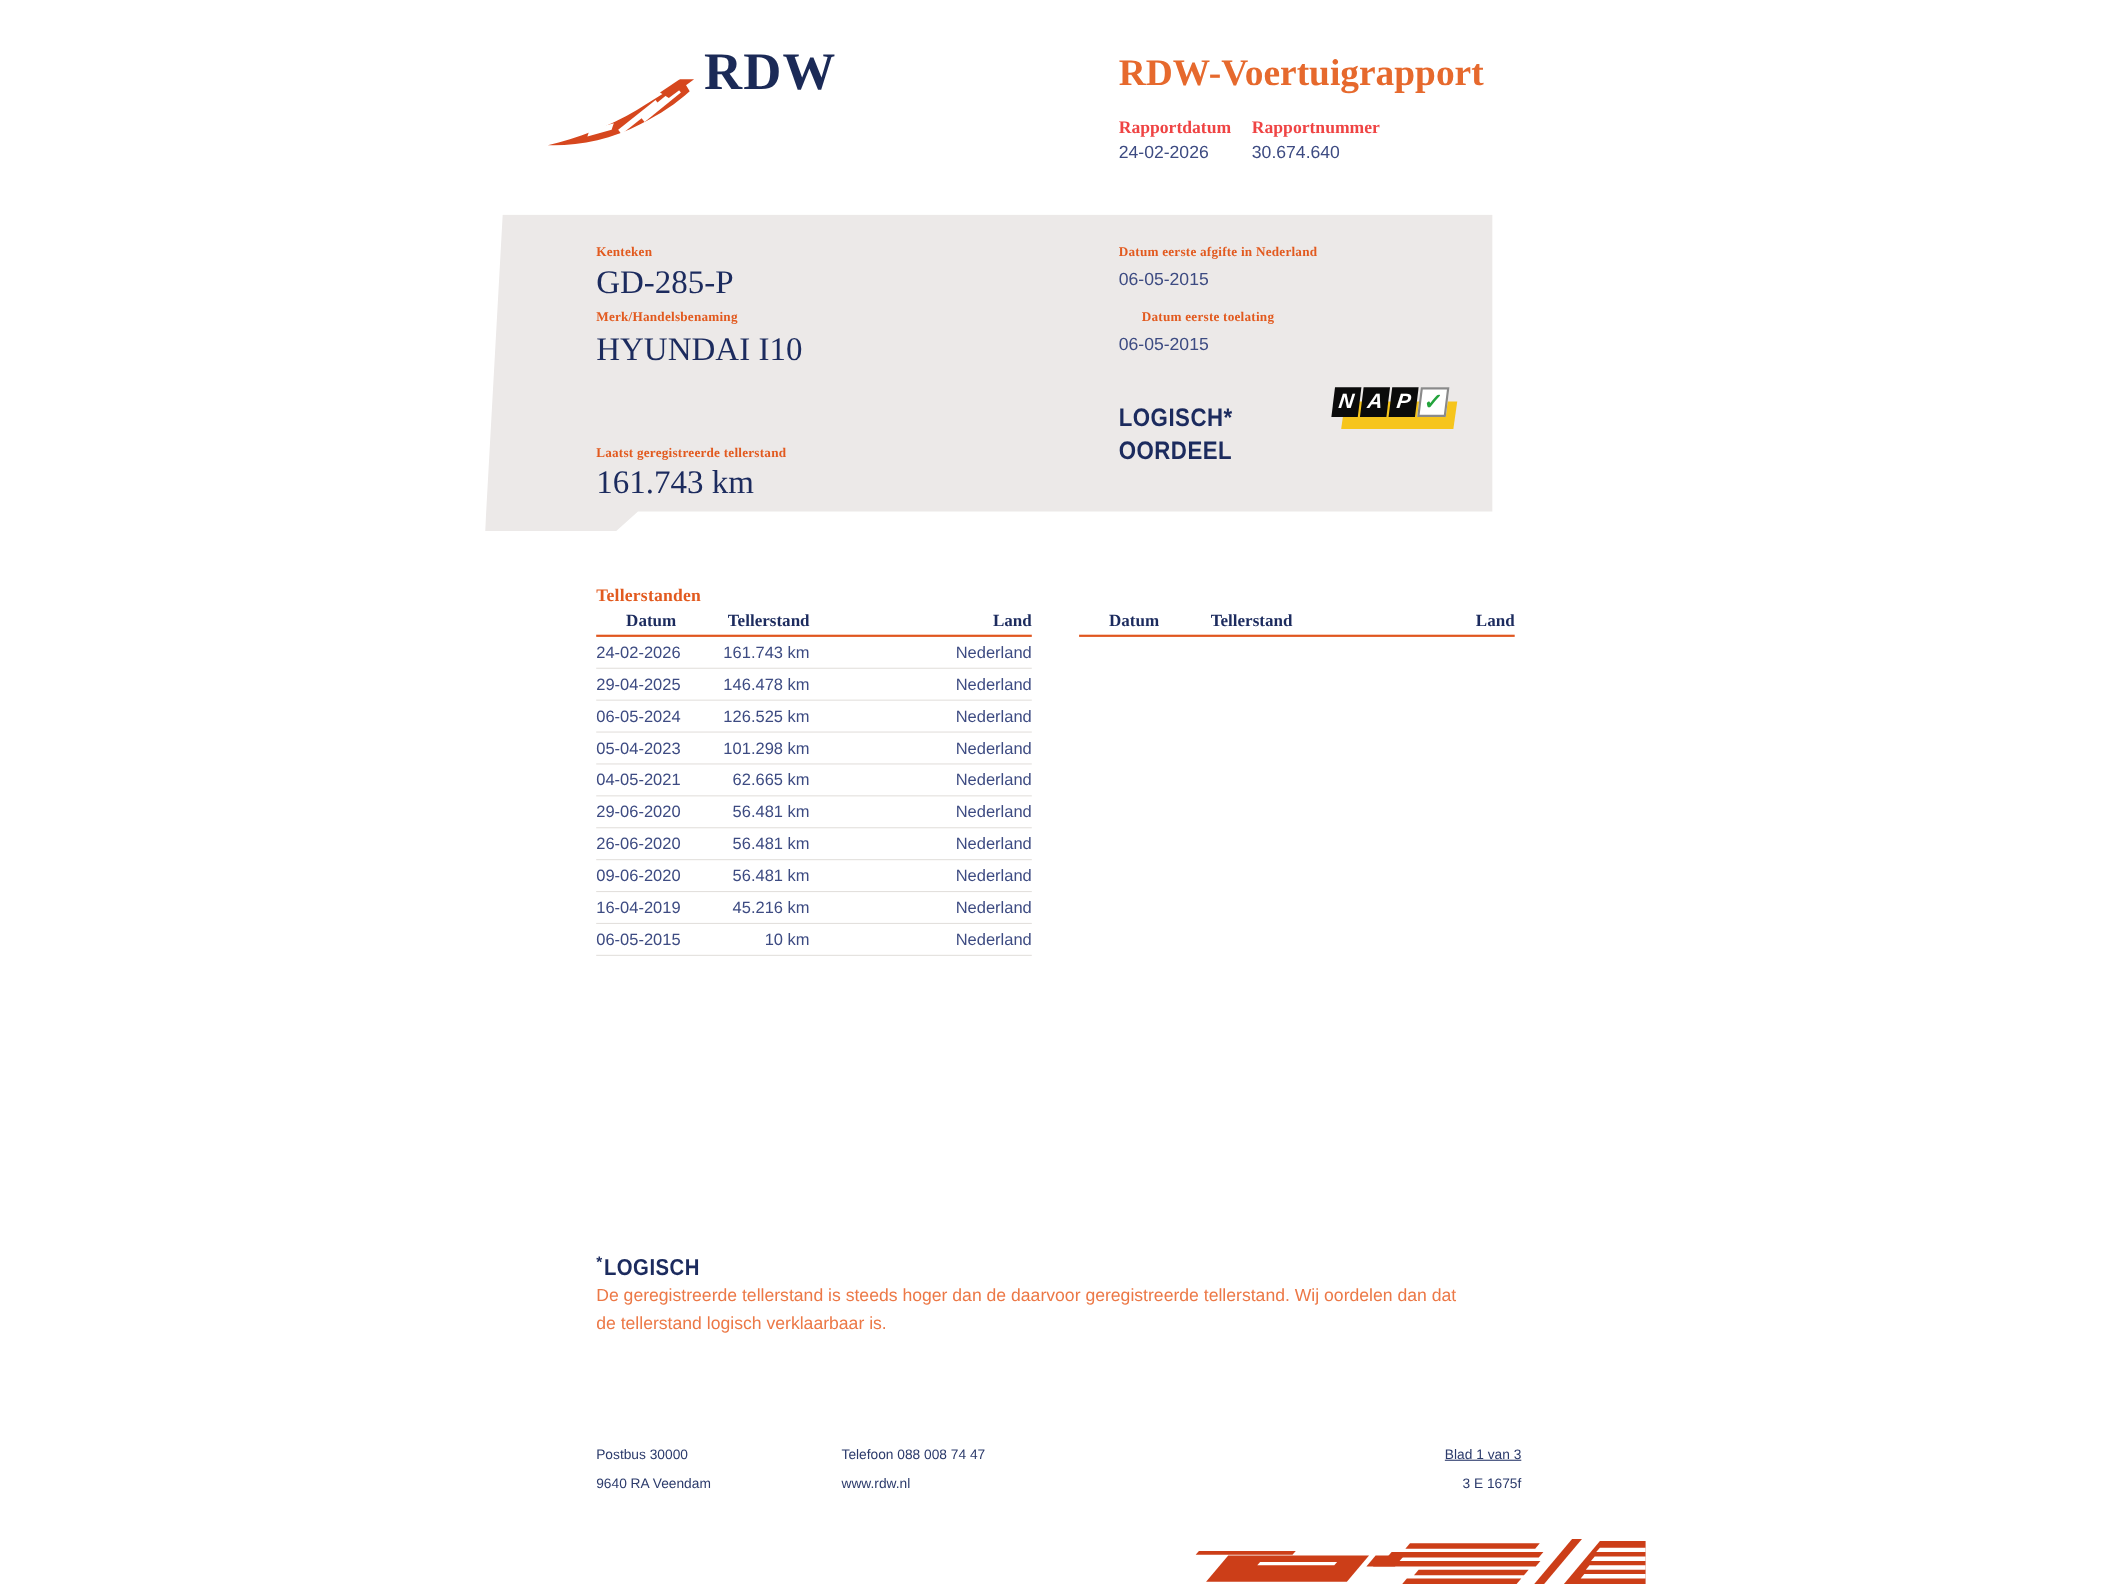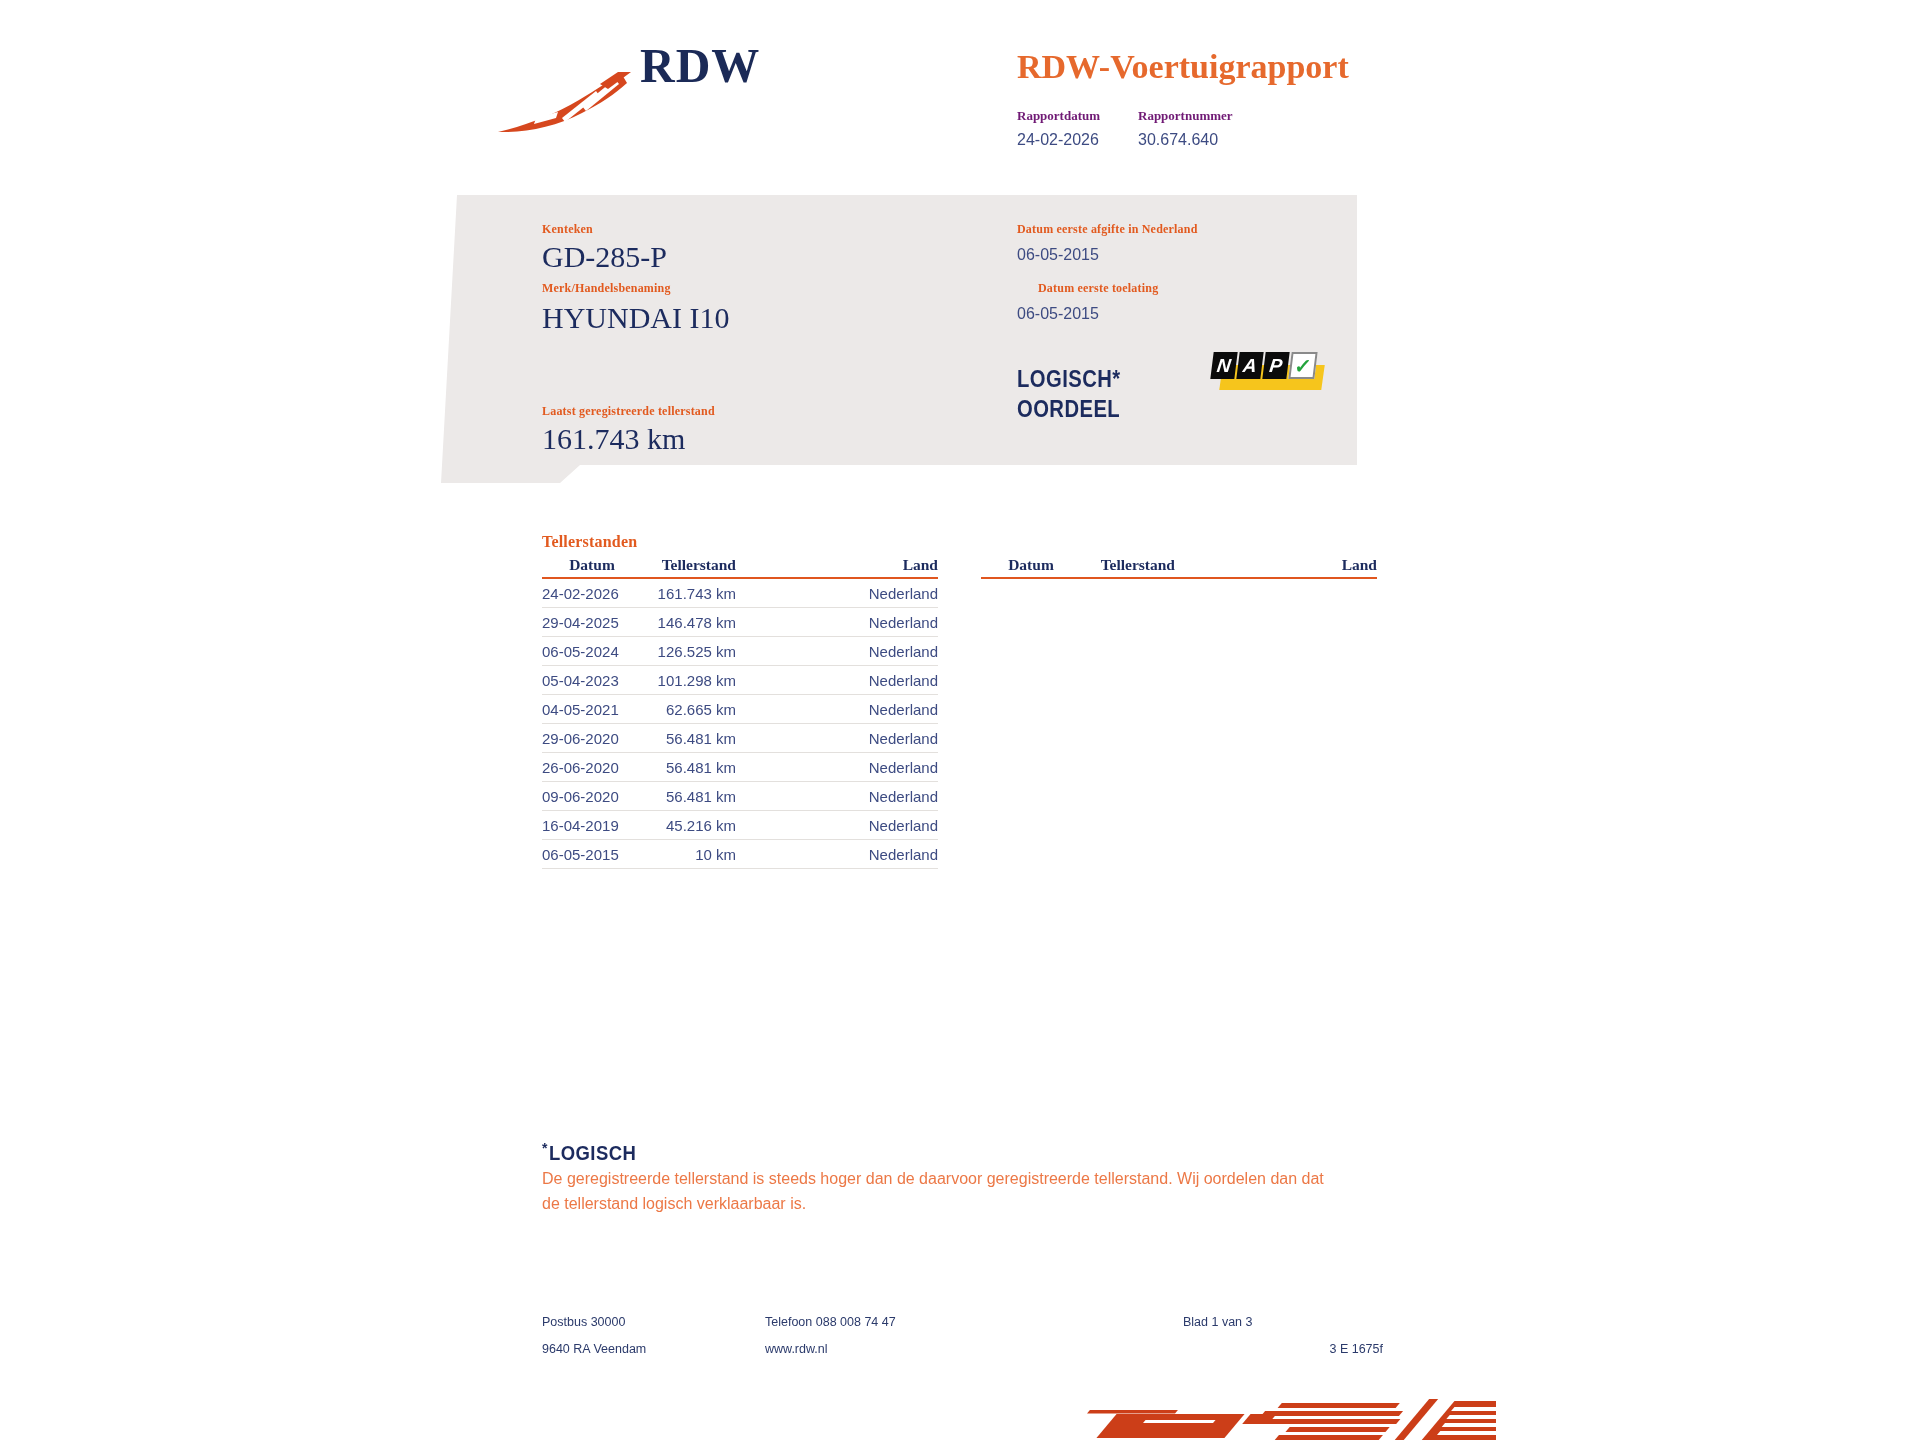--- a/index.html
+++ b/index.html
@@ -1,21 +1,21 @@
 <!DOCTYPE html>
 <html><head>
 <meta charset="utf-8">
 <style>
   html,body{margin:0;padding:0;background:#fff;}
   .page{position:relative;width:1920px;height:1440px;background:#ffffff;overflow:hidden;
         font-family:"Liberation Sans",sans-serif;color:#3D4B82;}
   .abs{position:absolute;}
   .wordmark{font-family:"Liberation Serif",serif;font-weight:700;font-size:48px;color:#1B2A57;letter-spacing:1px;}
   .doc-title{font-family:"Liberation Serif",serif;font-weight:700;font-size:34px;color:#E6692D;}
-  .slab-label{font-family:"Liberation Serif",serif;font-weight:700;font-size:13px;color:#701a75;}
+  .slab-label{font-family:"Liberation Serif",serif;font-weight:700;font-size:16px;color:#ef4444;}
   .lbl-orange{font-family:"Liberation Serif",serif;font-weight:700;font-size:12px;color:#E25A1F;letter-spacing:.2px;}
   .val-big{font-family:"Liberation Serif",serif;font-size:30px;color:#1C2B5E;}
   .val-sans{font-size:16px;color:#3D4B82;}
   .headline-cond{font-weight:700;font-size:23px;line-height:30px;color:#1C2B5E;
                  transform:scaleX(0.88);transform-origin:left top;letter-spacing:.5px;}
 
   
   .grey-box{left:441px;top:195px;width:916px;height:288px;background:#ECE9E8;
             clip-path:polygon(16px 0,916px 0,916px 270px,139px 270px,119px 288px,0 288px);}
 
@@ -171,21 +171,21 @@
 
   <div class="abs" style="left:542px;top:1138px;">
     <span style="font-weight:700;font-size:14px;color:#1C2B5E;vertical-align:7px;">*</span><span class="headline-cond" style="display:inline-block;font-size:21px;margin-left:2px;">LOGISCH</span>
   </div>
   <div class="abs footnote-text" style="left:542px;top:1166px;">De geregistreerde tellerstand is steeds hoger dan de daarvoor geregistreerde tellerstand. Wij oordelen dan dat de tellerstand logisch verklaarbaar is.</div>
 
   <div class="abs footer-line" style="left:542px;top:1315px;">Postbus 30000</div>
   <div class="abs footer-line" style="left:542px;top:1342px;">9640 RA Veendam</div>
   <div class="abs footer-line" style="left:765px;top:1315px;">Telefoon 088 008 74 47</div>
   <div class="abs footer-line" style="left:765px;top:1342px;">www.rdw.nl</div>
-  <div class="abs footer-line" style="left:1183px;top:1315px;width:200px;">Blad 1 van 3</div>
+  <div class="abs footer-line" style="left:1183px;top:1315px;width:200px;text-align:right;text-decoration:underline;">Blad 1 van 3</div>
   <div class="abs footer-line" style="left:1183px;top:1342px;width:200px;text-align:right;">3 E 1675f</div>
 
   <div class="abs" style="left:1046px;top:1398px;width:450px;height:42px;">
     <svg width="450" height="42" viewBox="0 0 450 42" style="overflow:hidden;">
       <g fill="#CC3E18" transform="translate(26,0) skewX(-40)">
         <rect x="28" y="12" width="88" height="3.5"></rect>
         <rect x="58" y="16" width="128" height="24"></rect>
         <rect x="192" y="16" width="26" height="10"></rect>
         <rect x="214" y="5" width="118" height="5"></rect>
         <rect x="204" y="13" width="138" height="5"></rect>

